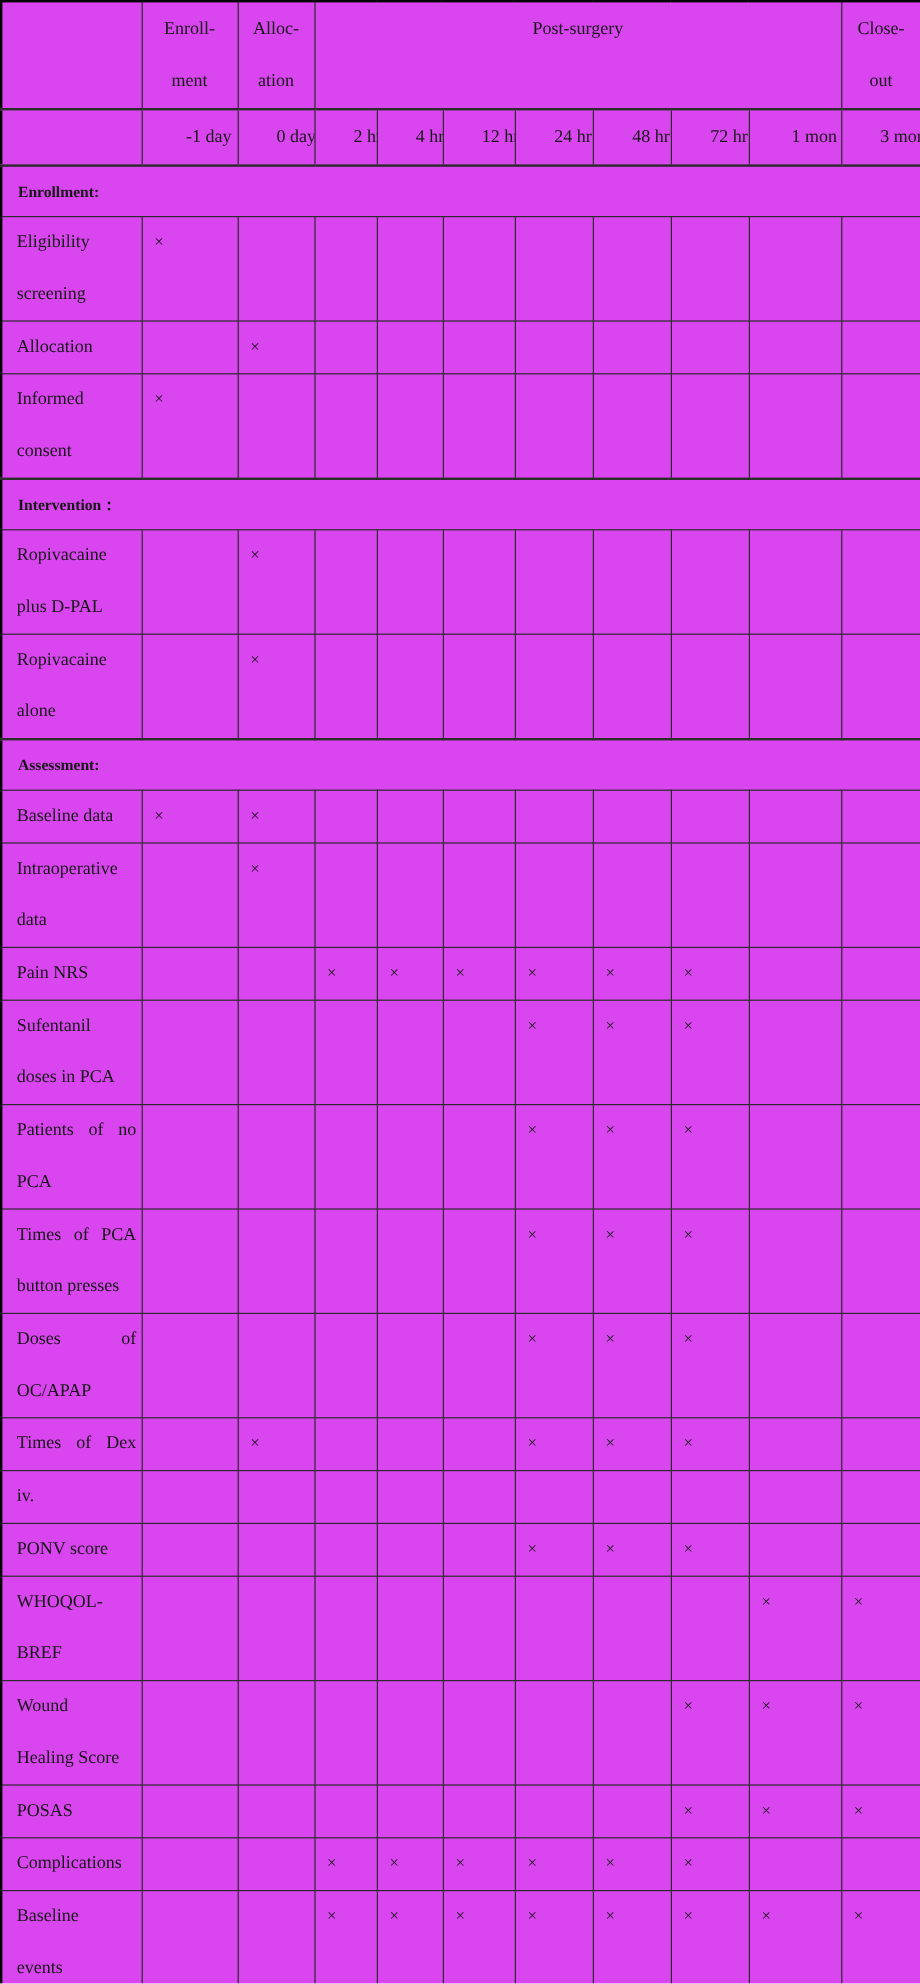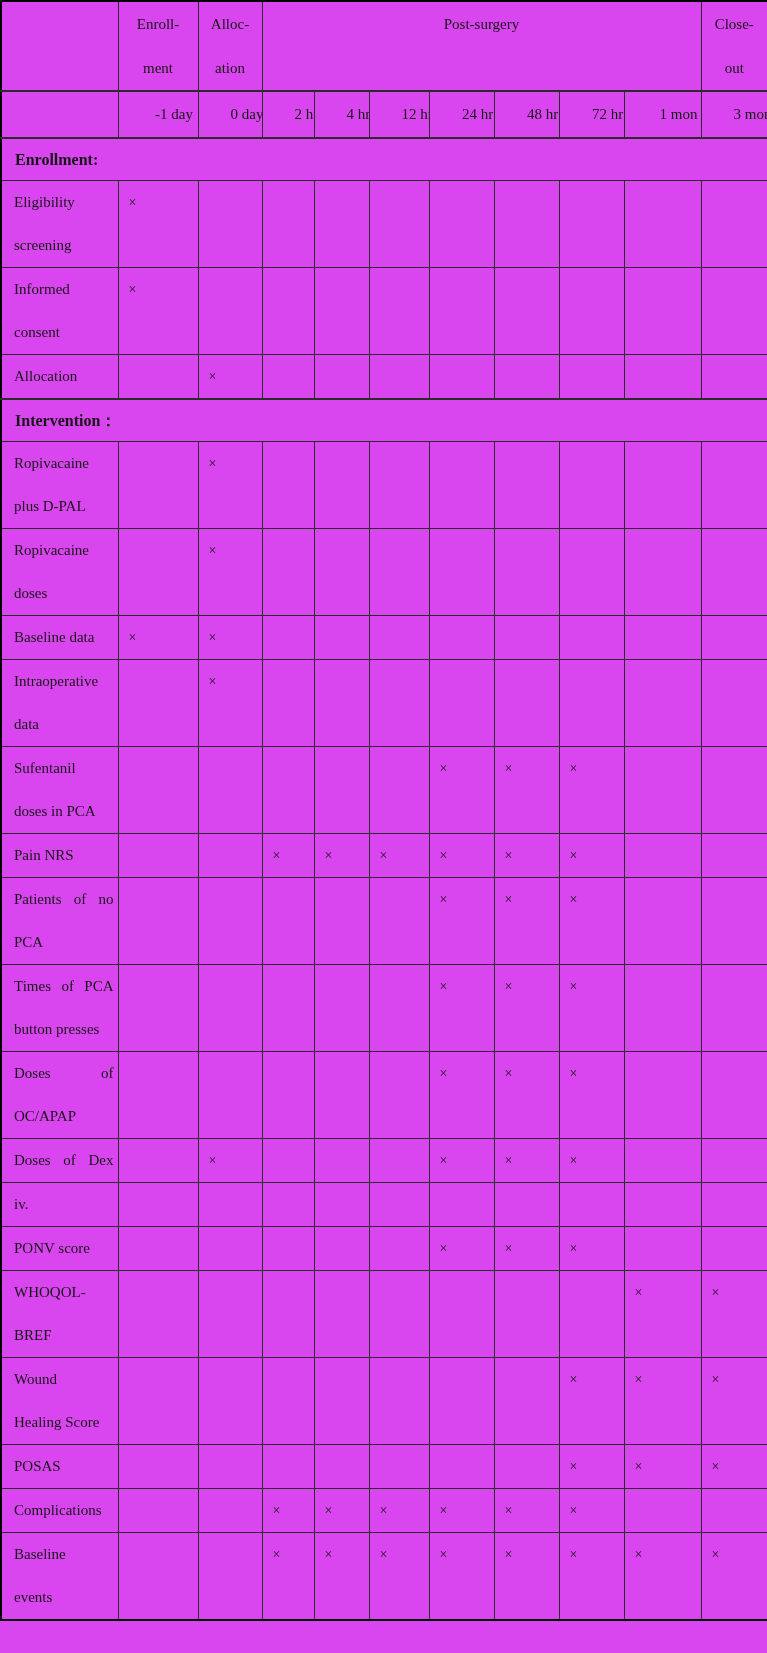--- a/index.html
+++ b/index.html
@@ -11,21 +11,21 @@
   
   .stage-th{text-align:center;}
   .stage-th .line{height:44px;line-height:44px;}
   .time-th{text-align:center;}
   .time-th .line{height:45px;line-height:45px;padding-left:32px;}
   tr.hrow2 th{border-top-width:2px;border-bottom-width:2px;}
   
   .line{height:43px;line-height:43px;white-space:nowrap;}
   
   .section-cell{font-weight:bold;padding-left:13px;border-top-width:2px;}
-  .section-cell .line{height:41px;line-height:41px;font-size:16px;}
+  .section-cell .line{height:41px;line-height:41px;font-size:13px;}
   
   .label-cell{padding:0 4px 0 12px;text-align:left;}
   .label-cell .j{white-space:normal;text-align:justify;text-align-last:justify;}
   
   .mark-cell{padding-left:10px;}
   .mark-cell .line{font-size:14px;}
 </style>
 </head>
 <body>
 
@@ -116,46 +116,46 @@
           <td class="mark-cell"></td>
           <td class="mark-cell"></td>
           <td class="mark-cell"></td>
           <td class="mark-cell"></td>
           <td class="mark-cell"></td>
           <td class="mark-cell"></td>
           <td class="mark-cell"></td>
           <td class="mark-cell"></td>
           <td class="mark-cell"></td>
         </tr>
+        <tr style="height: 44px;">
+          <td class="label-cell">
+            <div class="line">Allocation</div>
+          </td>
+          <td class="mark-cell"></td>
+          <td class="mark-cell">
+            <div class="line">×</div>
+          </td>
+          <td class="mark-cell"></td>
+          <td class="mark-cell"></td>
+          <td class="mark-cell"></td>
+          <td class="mark-cell"></td>
+          <td class="mark-cell"></td>
+          <td class="mark-cell"></td>
+          <td class="mark-cell"></td>
+          <td class="mark-cell"></td>
+        </tr>
         <tr style="height: 87px;">
           <td class="label-cell">
             <div class="line">Informed</div>
             <div class="line">consent</div>
           </td>
           <td class="mark-cell">
             <div class="line">×</div>
           </td>
           <td class="mark-cell"></td>
-          <td class="mark-cell"></td>
-          <td class="mark-cell"></td>
-          <td class="mark-cell"></td>
-          <td class="mark-cell"></td>
-          <td class="mark-cell"></td>
-          <td class="mark-cell"></td>
-          <td class="mark-cell"></td>
-          <td class="mark-cell"></td>
-        </tr>
-        <tr style="height: 44px;">
-          <td class="label-cell">
-            <div class="line">Allocation</div>
-          </td>
-          <td class="mark-cell"></td>
-          <td class="mark-cell">
-            <div class="line">×</div>
-          </td>
           <td class="mark-cell"></td>
           <td class="mark-cell"></td>
           <td class="mark-cell"></td>
           <td class="mark-cell"></td>
           <td class="mark-cell"></td>
           <td class="mark-cell"></td>
           <td class="mark-cell"></td>
           <td class="mark-cell"></td>
         </tr>
         <tr style="height: 41px;">
@@ -177,34 +177,39 @@
           <td class="mark-cell"></td>
           <td class="mark-cell"></td>
           <td class="mark-cell"></td>
           <td class="mark-cell"></td>
           <td class="mark-cell"></td>
           <td class="mark-cell"></td>
         </tr>
         <tr style="height: 87px;">
           <td class="label-cell">
             <div class="line">Ropivacaine</div>
-            <div class="line">doses</div>
-          </td>
-          <td class="mark-cell"></td>
-          <td class="mark-cell">
-            <div class="line">×</div>
-          </td>
-          <td class="mark-cell"></td>
-          <td class="mark-cell"></td>
-          <td class="mark-cell"></td>
-          <td class="mark-cell"></td>
-          <td class="mark-cell"></td>
-          <td class="mark-cell"></td>
-          <td class="mark-cell"></td>
-          <td class="mark-cell"></td>
+            <div class="line">alone</div>
+          </td>
+          <td class="mark-cell"></td>
+          <td class="mark-cell">
+            <div class="line">×</div>
+          </td>
+          <td class="mark-cell"></td>
+          <td class="mark-cell"></td>
+          <td class="mark-cell"></td>
+          <td class="mark-cell"></td>
+          <td class="mark-cell"></td>
+          <td class="mark-cell"></td>
+          <td class="mark-cell"></td>
+          <td class="mark-cell"></td>
+        </tr>
+        <tr style="height: 41px;">
+          <td colspan="11" class="section-cell">
+            <div class="line">Assessment:</div>
+          </td>
         </tr>
         <tr style="height: 44px;">
           <td class="label-cell">
             <div class="line">Baseline data</div>
           </td>
           <td class="mark-cell">
             <div class="line">×</div>
           </td>
           <td class="mark-cell">
             <div class="line">×</div>
@@ -229,20 +234,47 @@
           </td>
           <td class="mark-cell"></td>
           <td class="mark-cell"></td>
           <td class="mark-cell"></td>
           <td class="mark-cell"></td>
           <td class="mark-cell"></td>
           <td class="mark-cell"></td>
           <td class="mark-cell"></td>
           <td class="mark-cell"></td>
         </tr>
+        <tr style="height: 44px;">
+          <td class="label-cell">
+            <div class="line">Pain NRS</div>
+          </td>
+          <td class="mark-cell"></td>
+          <td class="mark-cell"></td>
+          <td class="mark-cell">
+            <div class="line">×</div>
+          </td>
+          <td class="mark-cell">
+            <div class="line">×</div>
+          </td>
+          <td class="mark-cell">
+            <div class="line">×</div>
+          </td>
+          <td class="mark-cell">
+            <div class="line">×</div>
+          </td>
+          <td class="mark-cell">
+            <div class="line">×</div>
+          </td>
+          <td class="mark-cell">
+            <div class="line">×</div>
+          </td>
+          <td class="mark-cell"></td>
+          <td class="mark-cell"></td>
+        </tr>
         <tr style="height: 87px;">
           <td class="label-cell">
             <div class="line">Sufentanil</div>
             <div class="line">doses in PCA</div>
           </td>
           <td class="mark-cell"></td>
           <td class="mark-cell"></td>
           <td class="mark-cell"></td>
           <td class="mark-cell"></td>
           <td class="mark-cell"></td>
@@ -251,47 +283,20 @@
           </td>
           <td class="mark-cell">
             <div class="line">×</div>
           </td>
           <td class="mark-cell">
             <div class="line">×</div>
           </td>
           <td class="mark-cell"></td>
           <td class="mark-cell"></td>
         </tr>
-        <tr style="height: 44px;">
-          <td class="label-cell">
-            <div class="line">Pain NRS</div>
-          </td>
-          <td class="mark-cell"></td>
-          <td class="mark-cell"></td>
-          <td class="mark-cell">
-            <div class="line">×</div>
-          </td>
-          <td class="mark-cell">
-            <div class="line">×</div>
-          </td>
-          <td class="mark-cell">
-            <div class="line">×</div>
-          </td>
-          <td class="mark-cell">
-            <div class="line">×</div>
-          </td>
-          <td class="mark-cell">
-            <div class="line">×</div>
-          </td>
-          <td class="mark-cell">
-            <div class="line">×</div>
-          </td>
-          <td class="mark-cell"></td>
-          <td class="mark-cell"></td>
-        </tr>
         <tr style="height: 87px;">
           <td class="label-cell">
             <div class="line j">Patients of no</div>
             <div class="line">PCA</div>
           </td>
           <td class="mark-cell"></td>
           <td class="mark-cell"></td>
           <td class="mark-cell"></td>
           <td class="mark-cell"></td>
           <td class="mark-cell"></td>
@@ -346,21 +351,21 @@
             <div class="line">×</div>
           </td>
           <td class="mark-cell">
             <div class="line">×</div>
           </td>
           <td class="mark-cell"></td>
           <td class="mark-cell"></td>
         </tr>
         <tr style="height: 44px;">
           <td class="label-cell">
-            <div class="line j">Doses of Dex</div>
+            <div class="line j">Times of Dex</div>
           </td>
           <td class="mark-cell"></td>
           <td class="mark-cell">
             <div class="line">×</div>
           </td>
           <td class="mark-cell"></td>
           <td class="mark-cell"></td>
           <td class="mark-cell"></td>
           <td class="mark-cell">
             <div class="line">×</div>

